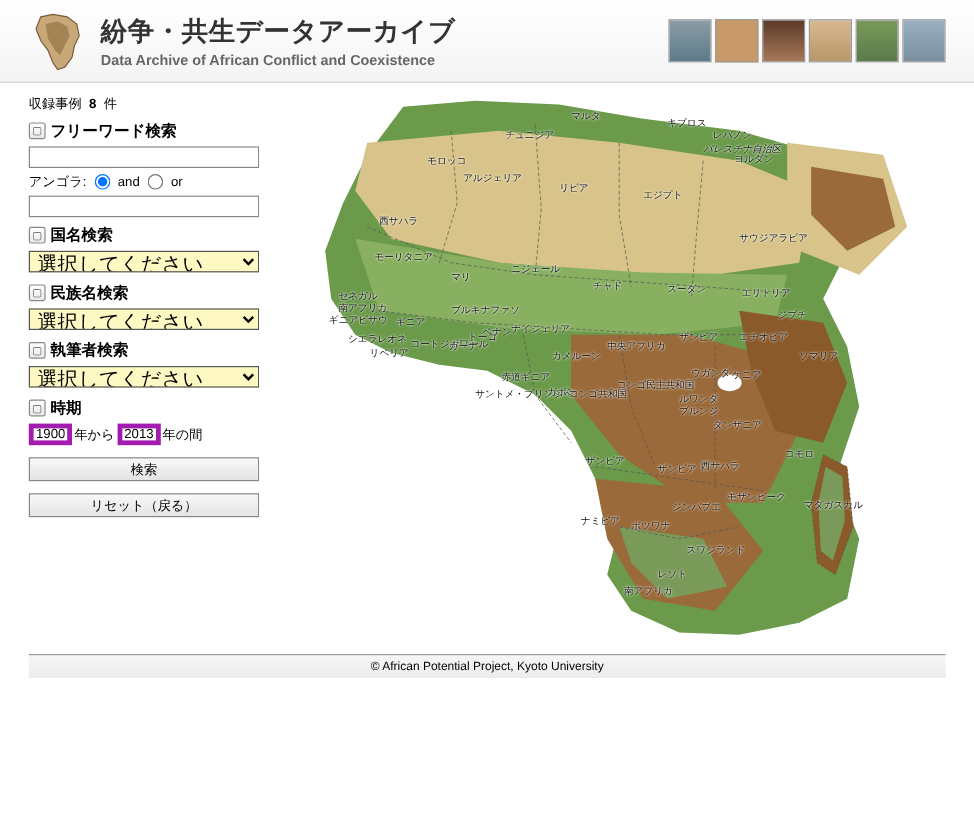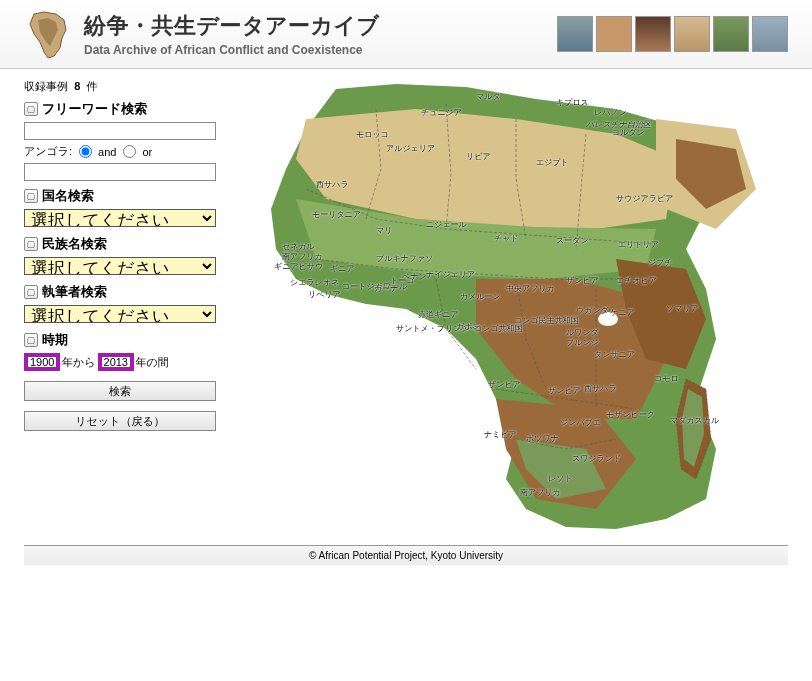--- a/index.html
+++ b/index.html
@@ -192,21 +192,21 @@
           <div class="country-label" style="left: 126px; top: 202px;">コートジボワール</div>
           <div class="country-label" style="left: 158px; top: 204px;">ガーナ</div>
           <div class="country-label" style="left: 174px; top: 196px;">トーゴ</div>
           <div class="country-label" style="left: 186px; top: 192px;">ベナン</div>
           <div class="country-label" style="left: 210px; top: 190px;">ナイジェリア</div>
           <div class="country-label" style="left: 244px; top: 212px;">カメルーン</div>
           <div class="country-label" style="left: 290px; top: 204px;">中央アフリカ</div>
           <div class="country-label" style="left: 350px; top: 196px;">ザンビア</div>
           <div class="country-label" style="left: 400px; top: 196px;">エチオピア</div>
           <div class="country-label" style="left: 432px; top: 178px;">ジブチ</div>
-          <div class="country-label" style="left: 450px; top: 212px; margin-top: 12px;">ソマリア</div>
+          <div class="country-label" style="left: 450px; top: 212px;">ソマリア</div>
           <div class="country-label" style="left: 202px; top: 230px;">赤道ギニア</div>
           <div class="country-label" style="left: 180px; top: 244px;">サントメ・プリンシペ</div>
           <div class="country-label" style="left: 240px; top: 242px;">ガボン</div>
           <div class="country-label" style="left: 258px; top: 244px;">コンゴ共和国</div>
           <div class="country-label" style="left: 298px; top: 236px;">コンゴ民主共和国</div>
           <div class="country-label" style="left: 360px; top: 226px;">ウガンダ</div>
           <div class="country-label" style="left: 394px; top: 228px;">ケニア</div>
           <div class="country-label" style="left: 350px; top: 248px;">ルワンダ</div>
           <div class="country-label" style="left: 350px; top: 258px;">ブルンジ</div>
           <div class="country-label" style="left: 378px; top: 270px;">タンザニア</div>

